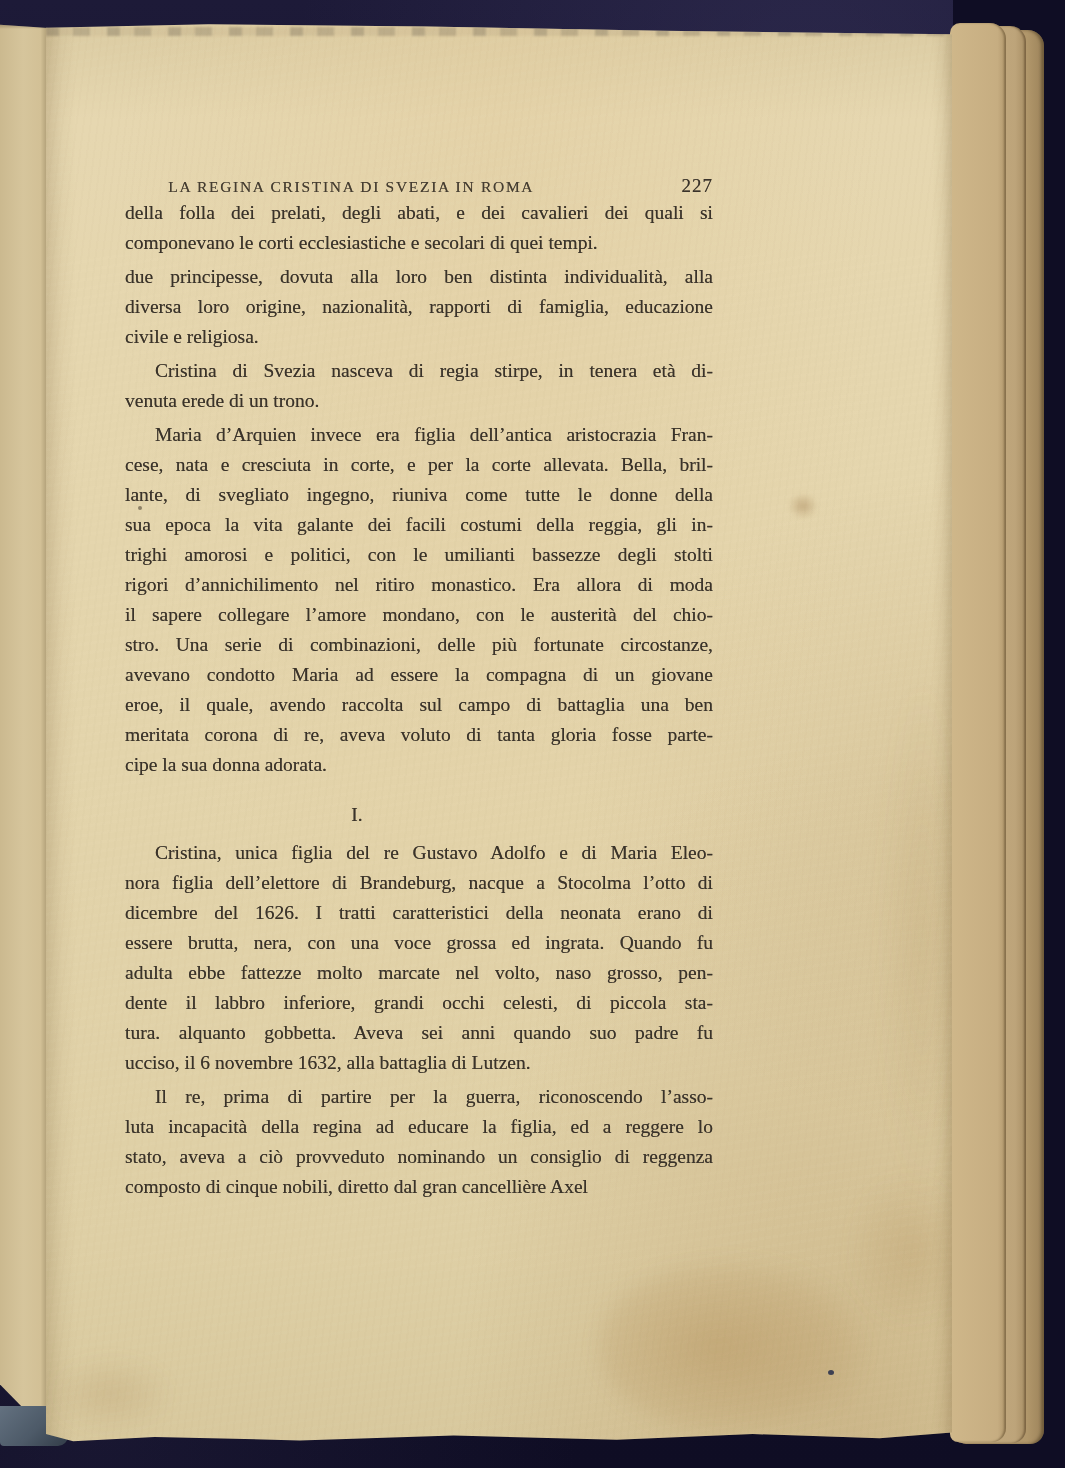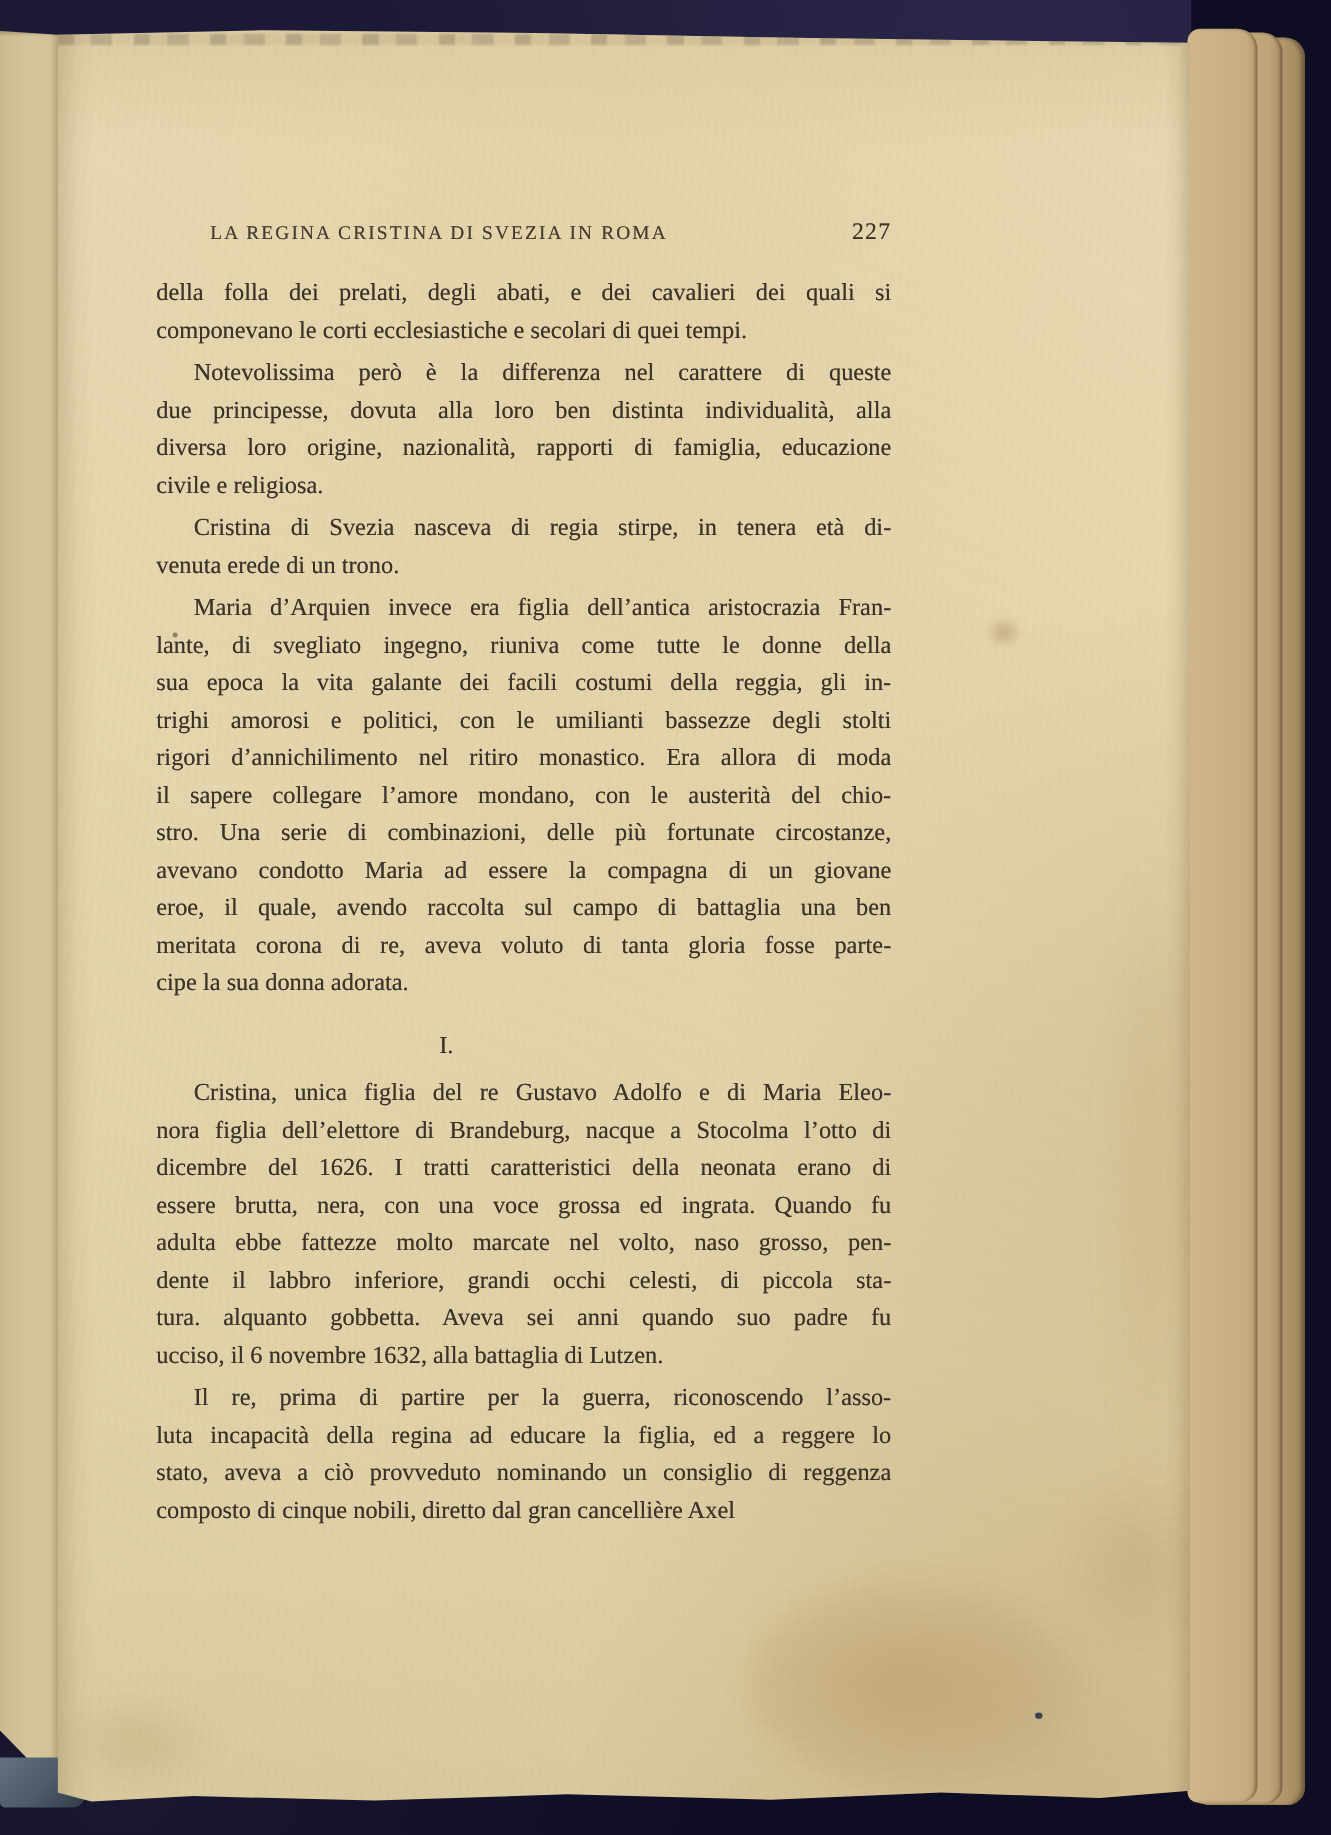--- a/index.html
+++ b/index.html
@@ -82,21 +82,21 @@
   .text-block{
     position:absolute;left:79px;top:154px;width:588px;
     color:#3a332a;text-shadow:0 0 0.5px rgba(58,51,42,0.65);
   }
   .header-row{display:flex;align-items:baseline;height:24px;line-height:24px;}
   .running-title{
     flex:1;text-align:center;padding-right:104px;
     font-size:15.5px;letter-spacing:1.7px;color:#453d31;white-space:nowrap;
   }
   .page-number{font-size:19px;letter-spacing:1px;text-align:center;}
-  .body-text{margin-top:22px;font-size:19.5px;}
+  .body-text{font-size:19.5px;}
   .para{margin-top:4px;}
   .para:first-child{margin-top:0;}
   .pline{height:30px;line-height:30px;white-space:nowrap;}
   .pline.indent{padding-left:30px;}
   .heading{height:30px;line-height:30px;margin:20px 0 8px 0;text-align:center;padding-right:124px;font-size:19.5px;}
 </style>
 </head>
 <body>
 
 <div class="scene">
@@ -123,31 +123,31 @@
       <div class="header-row">
         <div class="running-title">LA REGINA CRISTINA DI SVEZIA IN ROMA</div>
         <div class="page-number">227</div>
       </div>
       <div class="body-text">
           <div class="para">
             <div class="pline"><span class="ltext" style="word-spacing: 11.3693px;">della folla dei prelati, degli abati, e dei cavalieri dei quali si</span></div>
             <div class="pline last"><span class="ltext">componevano le corti ecclesiastiche e secolari di quei tempi.</span></div>
           </div>
           <div class="para">
-            <div class="pline indent"><span class="ltext" style="word-spacing: 14.2988px;">Notevolissima però è la differenza nel carattere di queste</span></div>
             <div class="pline"><span class="ltext" style="word-spacing: 12.3066px;">due principesse, dovuta alla loro ben distinta individualità, alla</span></div>
             <div class="pline"><span class="ltext" style="word-spacing: 11.5982px;">diversa loro origine, nazionalità, rapporti di famiglia, educazione</span></div>
             <div class="pline last"><span class="ltext">civile e religiosa.</span></div>
           </div>
           <div class="para">
             <div class="pline indent"><span class="ltext" style="word-spacing: 10.9125px;">Cristina di Svezia nasceva di regia stirpe, in tenera età di-</span></div>
             <div class="pline last"><span class="ltext">venuta erede di un trono.</span></div>
           </div>
           <div class="para">
             <div class="pline indent"><span class="ltext" style="word-spacing: 9.56473px;">Maria d’Arquien invece era figlia dell’antica aristocrazia Fran-</span></div>
+            <div class="pline"><span class="ltext" style="word-spacing: 7.49479px;">cese, nata e cresciuta in corte, e per la corte allevata. Bella, bril-</span></div>
             <div class="pline"><span class="ltext" style="word-spacing: 12.9271px;">lante, di svegliato ingegno, riuniva come tutte le donne della</span></div>
             <div class="pline"><span class="ltext" style="word-spacing: 9.44744px;">sua epoca la vita galante dei facili costumi della reggia, gli in-</span></div>
             <div class="pline"><span class="ltext" style="word-spacing: 12.3819px; text-align: center;">trighi amorosi e politici, con le umilianti bassezze degli stolti</span></div>
             <div class="pline"><span class="ltext" style="word-spacing: 11.834px;">rigori d’annichilimento nel ritiro monastico. Era allora di moda</span></div>
             <div class="pline"><span class="ltext" style="word-spacing: 11.309px;">il sapere collegare l’amore mondano, con le austerità del chio-</span></div>
             <div class="pline"><span class="ltext" style="word-spacing: 11.7031px;">stro. Una serie di combinazioni, delle più fortunate circostanze,</span></div>
             <div class="pline"><span class="ltext" style="word-spacing: 11.967px;">avevano condotto Maria ad essere la compagna di un giovane</span></div>
             <div class="pline"><span class="ltext" style="word-spacing: 11.1516px;">eroe, il quale, avendo raccolta sul campo di battaglia una ben</span></div>
             <div class="pline"><span class="ltext" style="word-spacing: 10.7734px;">meritata corona di re, aveva voluto di tanta gloria fosse parte-</span></div>
             <div class="pline last"><span class="ltext">cipe la sua donna adorata.</span></div>

